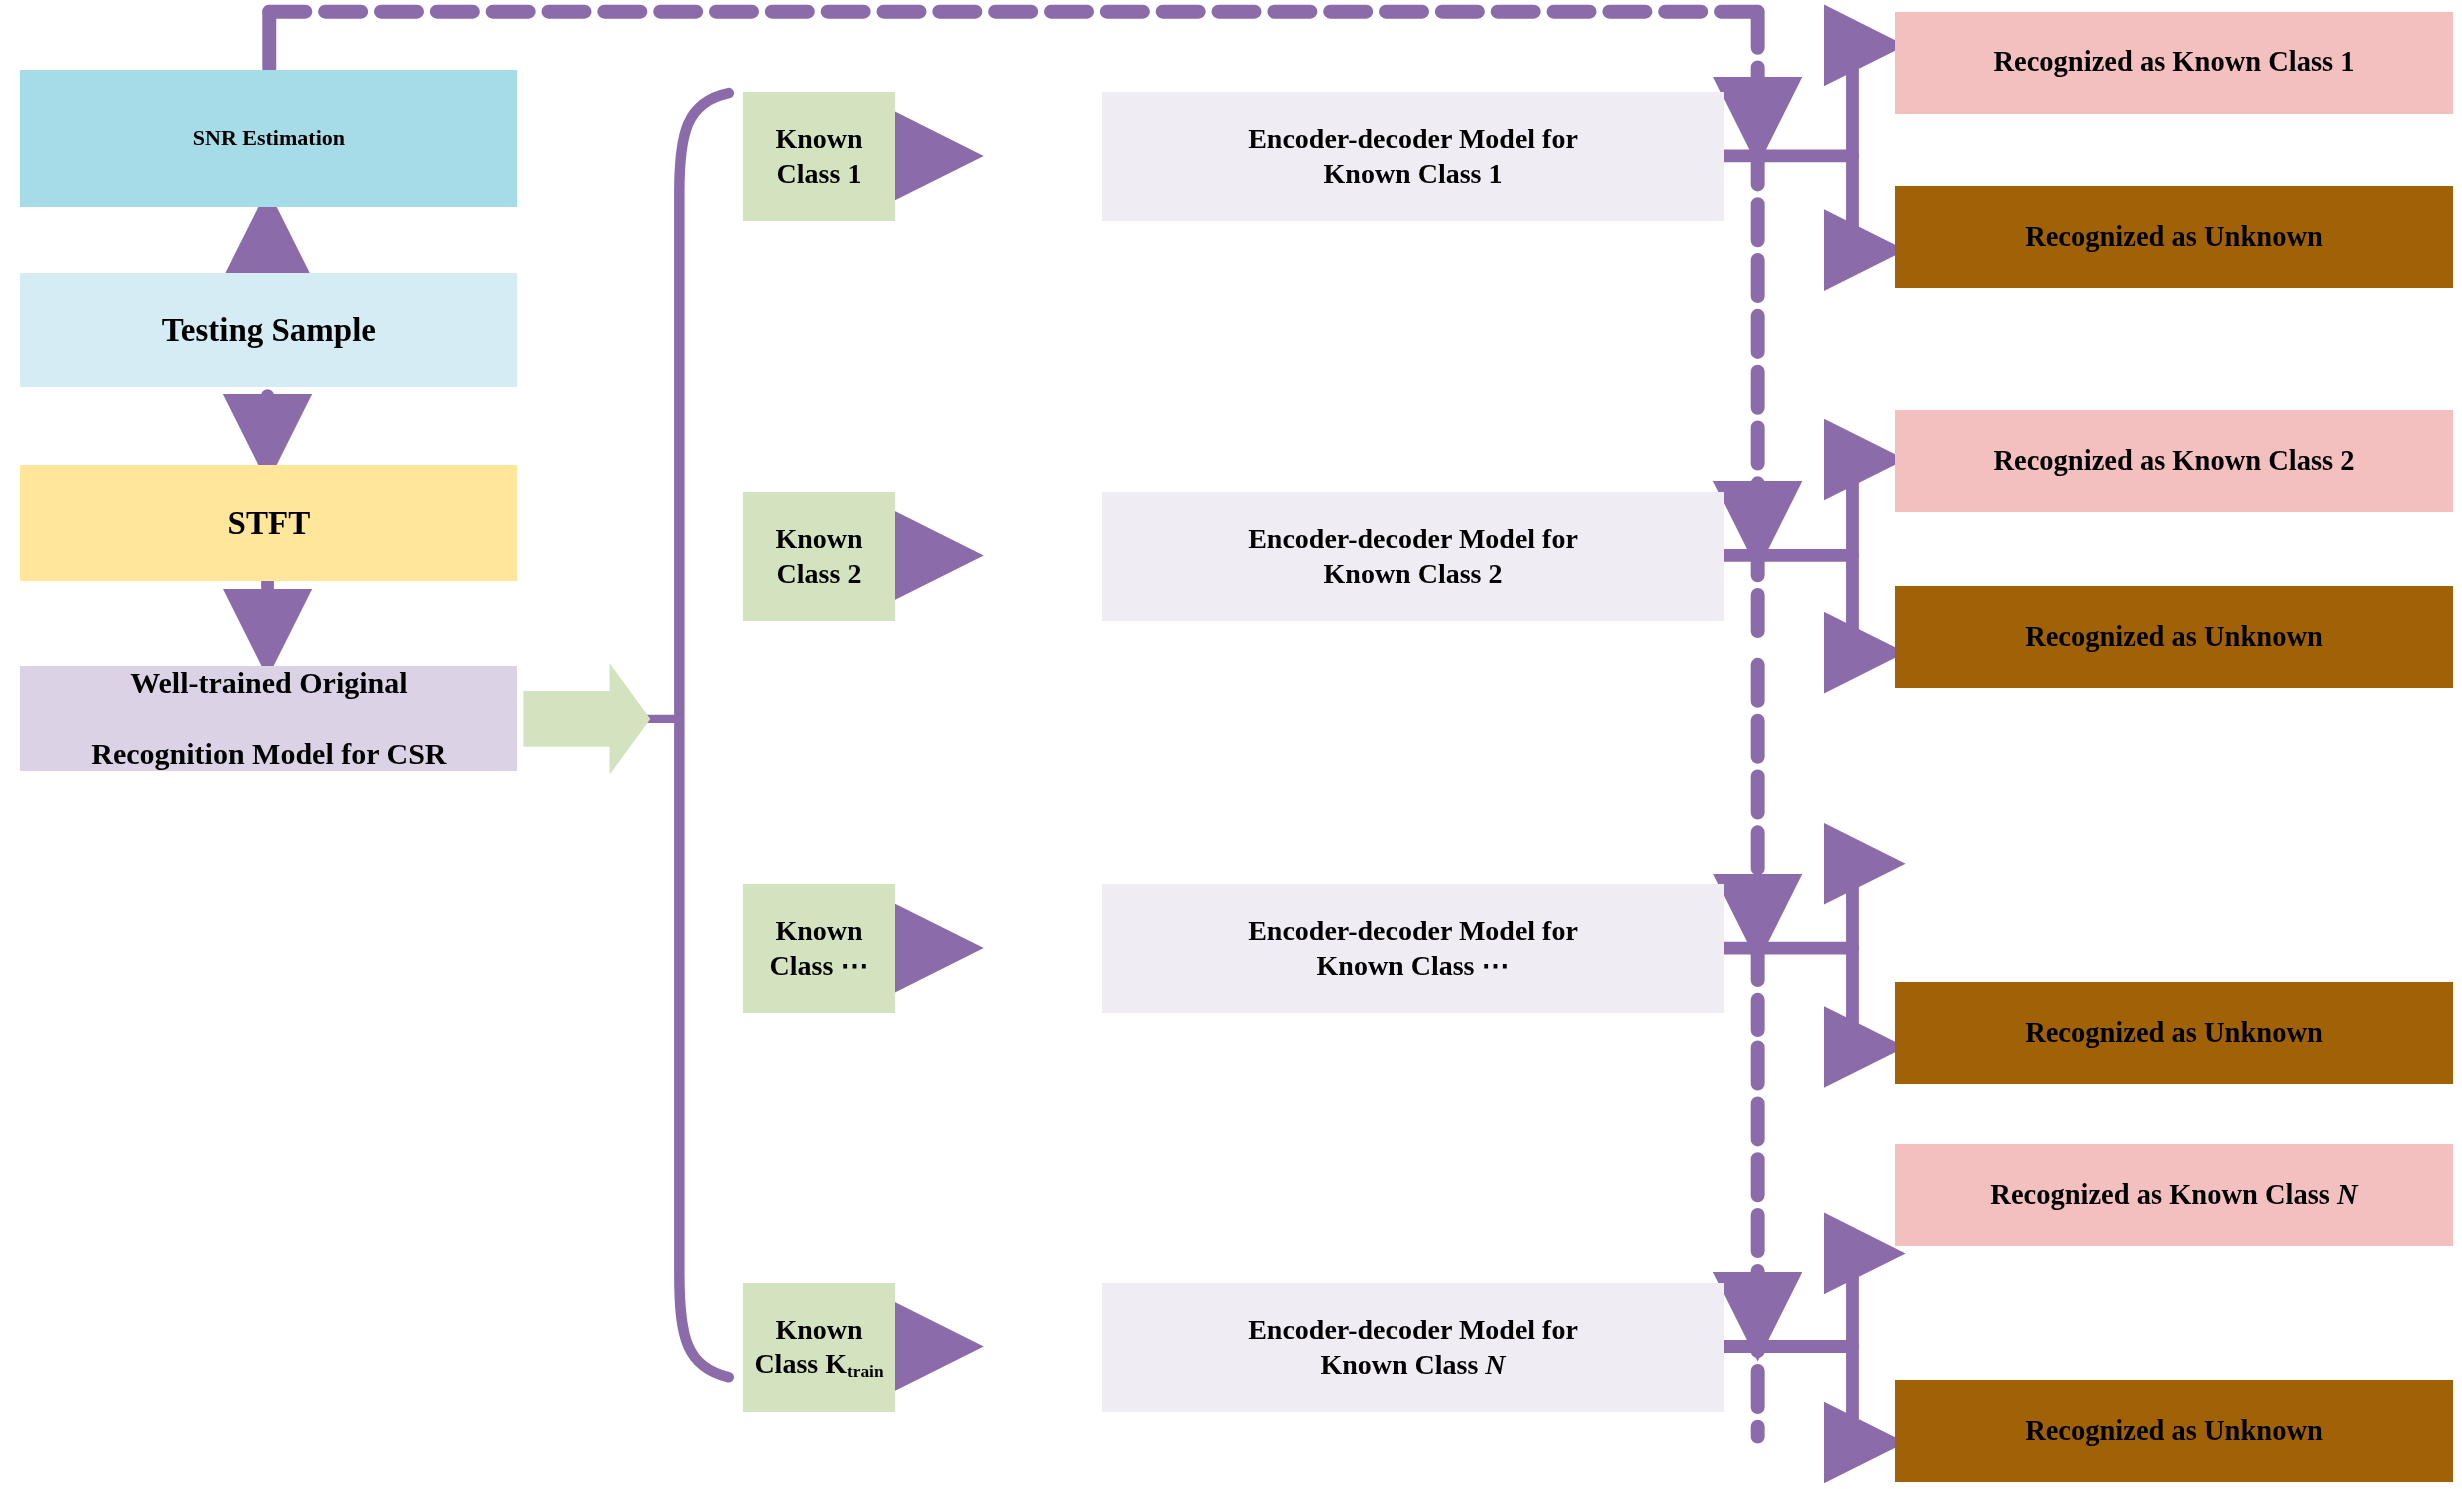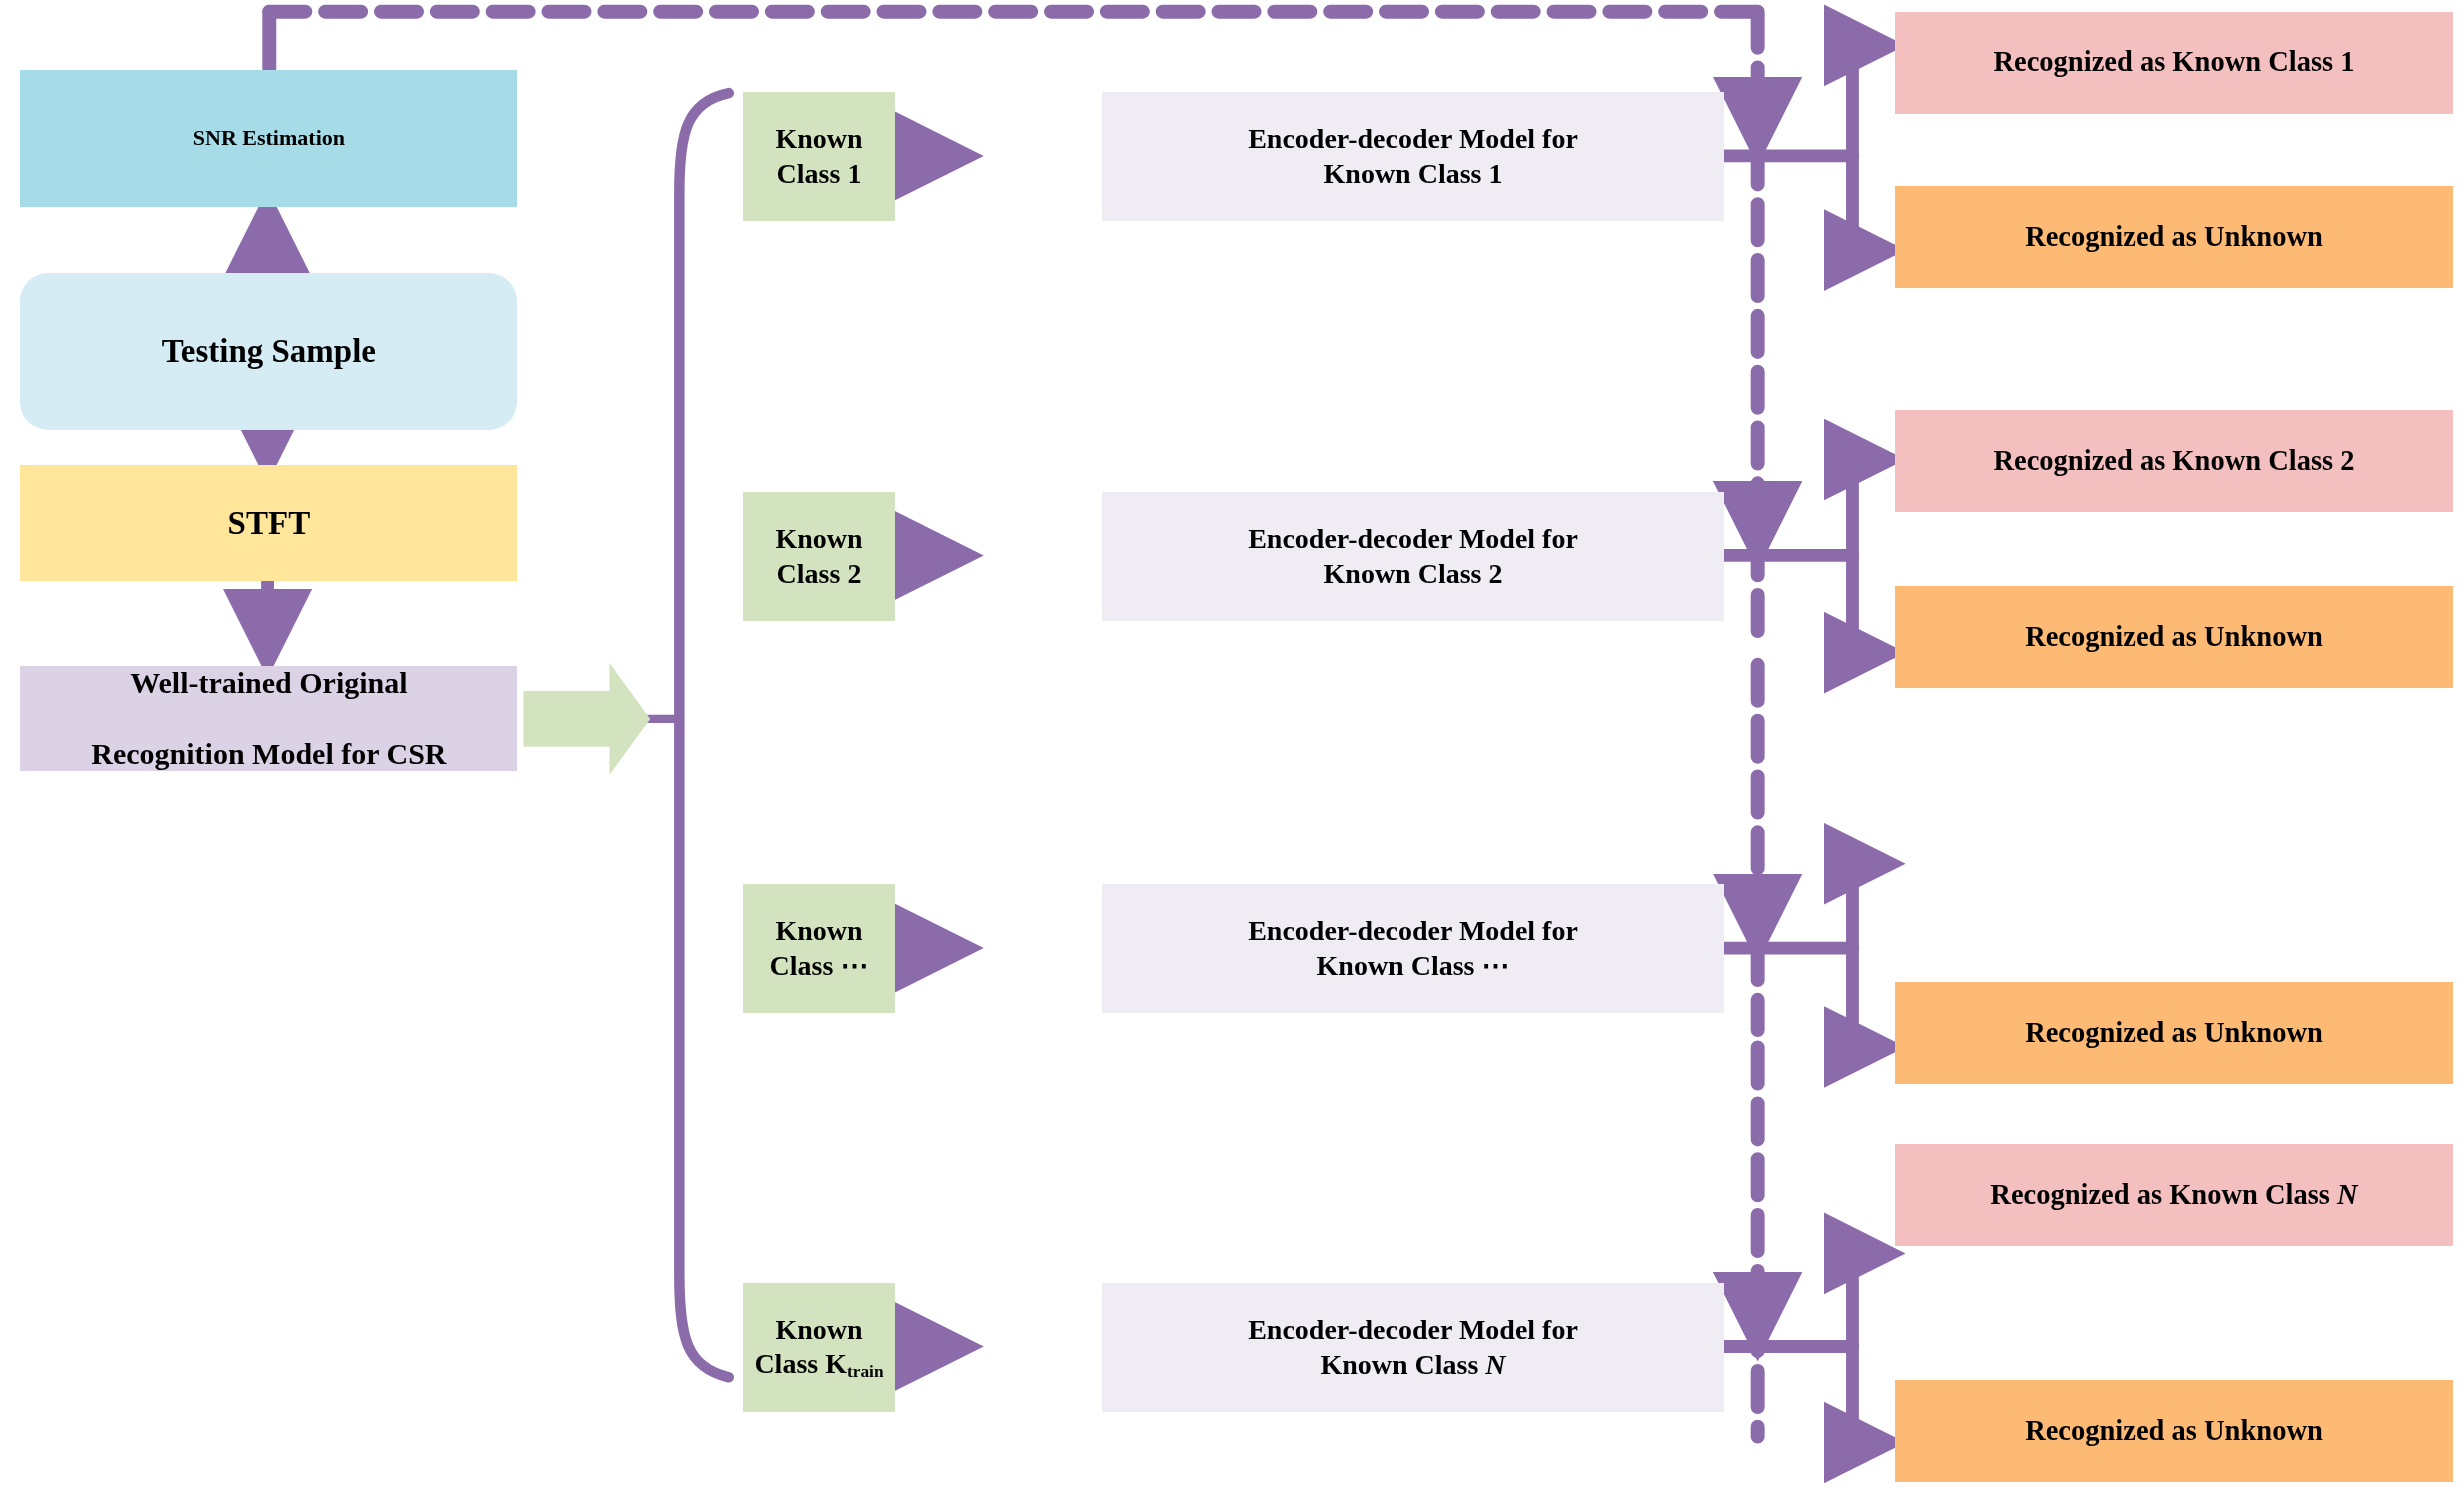--- a/index.html
+++ b/index.html
@@ -8,21 +8,21 @@
   #svglayer{position:absolute;left:0;top:0;width:2462px;height:1489px;}
   .box{position:absolute;display:flex;align-items:center;justify-content:center;text-align:center;
        color:#000;font-weight:700;line-height:1.22;box-sizing:border-box;}
   .b-snr{background:#a6dbe8;}
   .b-test{background:#d5ecf5;}
   .b-stft{background:#ffe69a;}
   .b-wtrain{background:#dcd2e6;}
   .b-known{background:#d4e3bf;}
   .b-enc{background:#f0ecf4;}
   .b-pink{background:#f4bfbf;}
-  .b-green{background:#fdba74;}
+  .b-green{background:#a16207;}
   .sub{font-size:0.62em;vertical-align:-0.22em;font-weight:700;}
   .ital{font-style:italic;}
 </style>
 </head>
 <body>
 
 <div id="stage">
 
   <svg id="svglayer" viewBox="0 0 4233 2560" xmlns="http://www.w3.org/2000/svg">
     <defs>
@@ -81,21 +81,21 @@
       <line x1="3022" y1="2205" x2="3022" y2="2310" stroke-width="22" marker-end="url(#ah)"></line>
     </g>
 
     <path d="M 900 1188 H 1048 V 1140 L 1118 1236 L 1048 1332 V 1284 H 900 Z" fill="#d4e3bf" stroke="none"></path>
   </svg>
 
   <div class="box b-snr" style="left:20.4px;top:70px;width:497px;height:137px;font-size:22px;">
     <span>SNR Estimation</span>
   </div>
 
-  <div class="box b-test" style="left:20.4px;top:273px;width:497px;height:157px;font-size:33px;border-radius:28px;">
+  <div class="box b-test" style="left:20.4px;top:273px;width:497px;height:114px;font-size:33px;">
     <span>Testing Sample</span>
   </div>
 
   <div class="box b-stft" style="left:20.4px;top:465px;width:497px;height:116px;font-size:33px;">
     <span>STFT</span>
   </div>
 
   <div class="box b-wtrain" style="left:20.4px;top:666px;width:497px;height:105px;font-size:30px;flex-direction:column;gap:34px;">
     <span>Well-trained Original</span>
     <span>Recognition Model for CSR</span>

